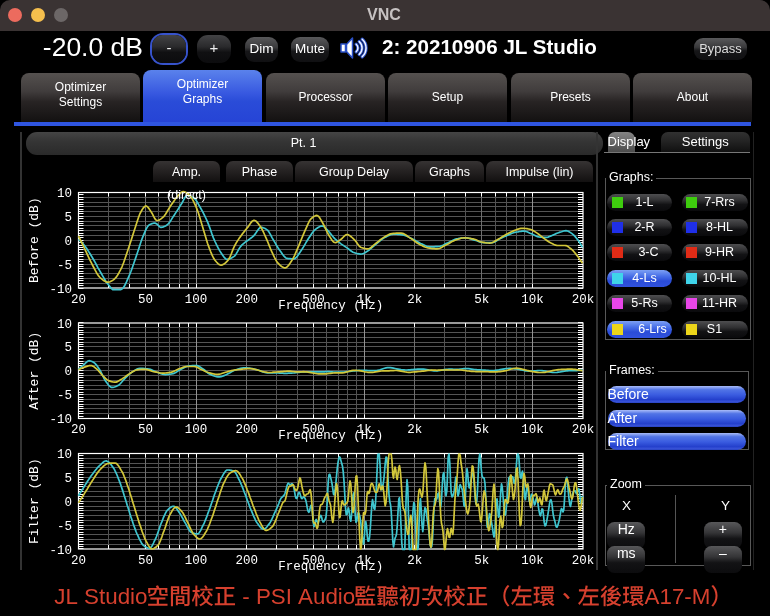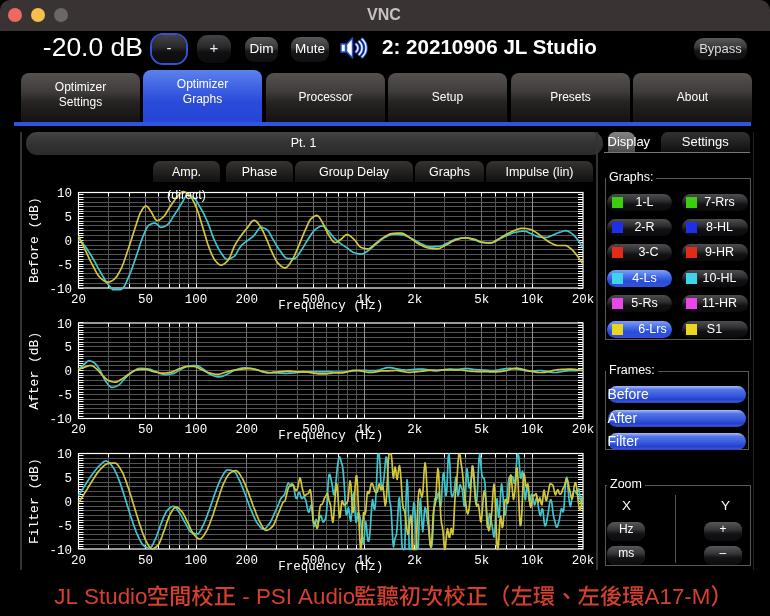--- a/index.html
+++ b/index.html
@@ -19,21 +19,21 @@
 .gtab{top:161px;height:21px;border-radius:7px 7px 0 0;background:linear-gradient(180deg,#363333 0%,#242121 50%,#121010 100%);color:#fff;font-size:12.5px;text-align:center;line-height:23px}
 .gtabsel{top:160px;height:22px;background:linear-gradient(180deg,#838383 0%,#696969 50%,#4c4c4c 100%)}
 .rtab{top:132px;height:20px;border-radius:7px 7px 0 0;background:linear-gradient(180deg,#313131 0%,#222 50%,#101010 100%);color:#fff;font-size:13px;text-align:center;line-height:20px}
 .rtabsel{background:linear-gradient(180deg,#838383 0%,#696969 50%,#4c4c4c 100%)}
 .fbox{position:absolute;border:1px solid #585858}
 .flab{position:absolute;background:#000;color:#fff;font-size:12.5px;padding:0 3px}
 .pill{position:absolute;border-radius:8.5px;background:linear-gradient(180deg,#4e4e50 0%,#303032 38%,#121214 62%,#0a0a0c 100%);color:#fff;font-size:12.5px;text-align:center}
 .pillsel{background:linear-gradient(180deg,#7da0f4 0%,#4a71e8 35%,#2a4cd8 65%,#3152de 100%)}
 .sq{position:absolute;width:11px;height:11px;top:3px;left:4.5px}
 .bluebtn{position:absolute;width:138px;height:17px;border-radius:8.5px;background:linear-gradient(180deg,#a9bcf8 0%,#5174e6 22%,#3a5ce0 52%,#2440cc 80%,#3a54d8 94%,#223cb8 100%);color:#fff;font-size:14px;line-height:17px}
-.zbtn{position:absolute;width:38px;height:19px;border-radius:7.5px;background:linear-gradient(180deg,#58585a 0%,#353537 40%,#131315 62%,#0c0c0e 100%);color:#fff;font-size:12px;text-align:center;line-height:15px}
+.zbtn{position:absolute;width:38px;height:27px;border-radius:7.5px;background:linear-gradient(180deg,#58585a 0%,#353537 40%,#131315 62%,#0c0c0e 100%);color:#fff;font-size:14px;text-align:center;line-height:15px}
 </style></head><body>
 <div id="win">
 <svg width="770" height="616" viewBox="0 0 770 616" style="position:absolute;left:0;top:0">
 <style>.gm{font:12.5px "Liberation Mono",monospace;fill:#fff}.gname{font-size:13px}</style>
 <line x1="78.5" y1="197.5" x2="583.0" y2="197.5" stroke="#545454" stroke-width="1"></line>
       <line x1="78.5" y1="202.5" x2="583.0" y2="202.5" stroke="#545454" stroke-width="1"></line>
       <line x1="78.5" y1="206.5" x2="583.0" y2="206.5" stroke="#545454" stroke-width="1"></line>
       <line x1="78.5" y1="211.5" x2="583.0" y2="211.5" stroke="#545454" stroke-width="1"></line>
       <line x1="78.5" y1="216.5" x2="583.0" y2="216.5" stroke="#545454" stroke-width="1"></line>
       <line x1="78.5" y1="221.5" x2="583.0" y2="221.5" stroke="#545454" stroke-width="1"></line>

